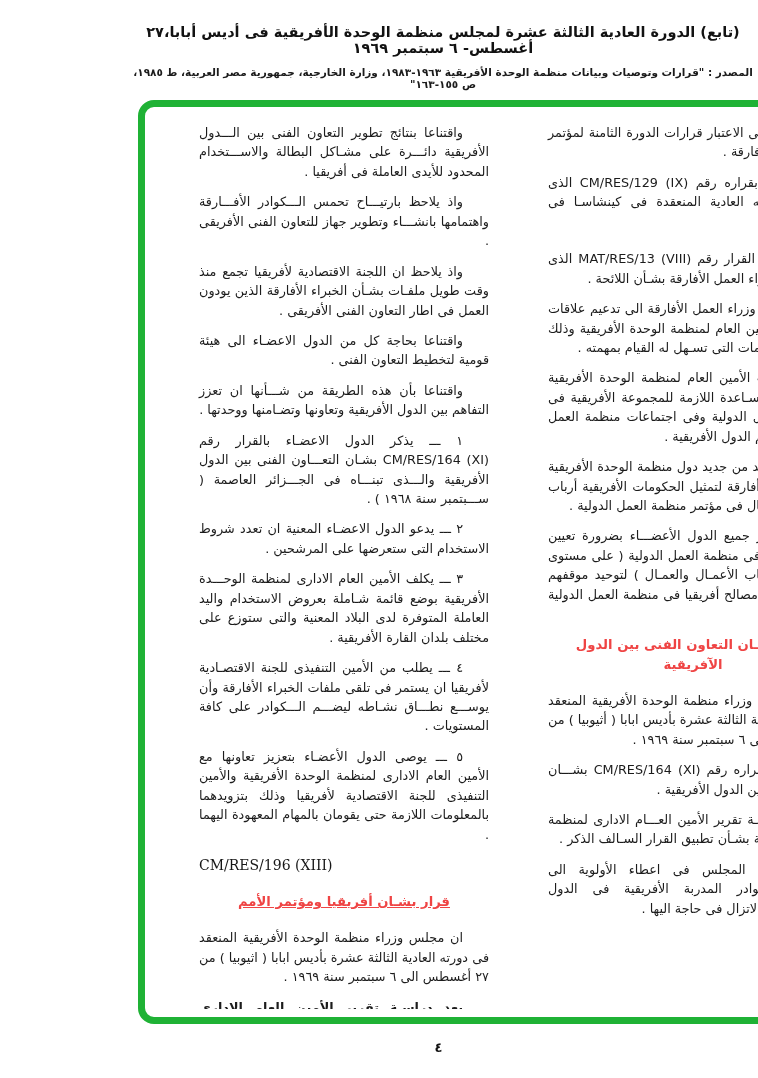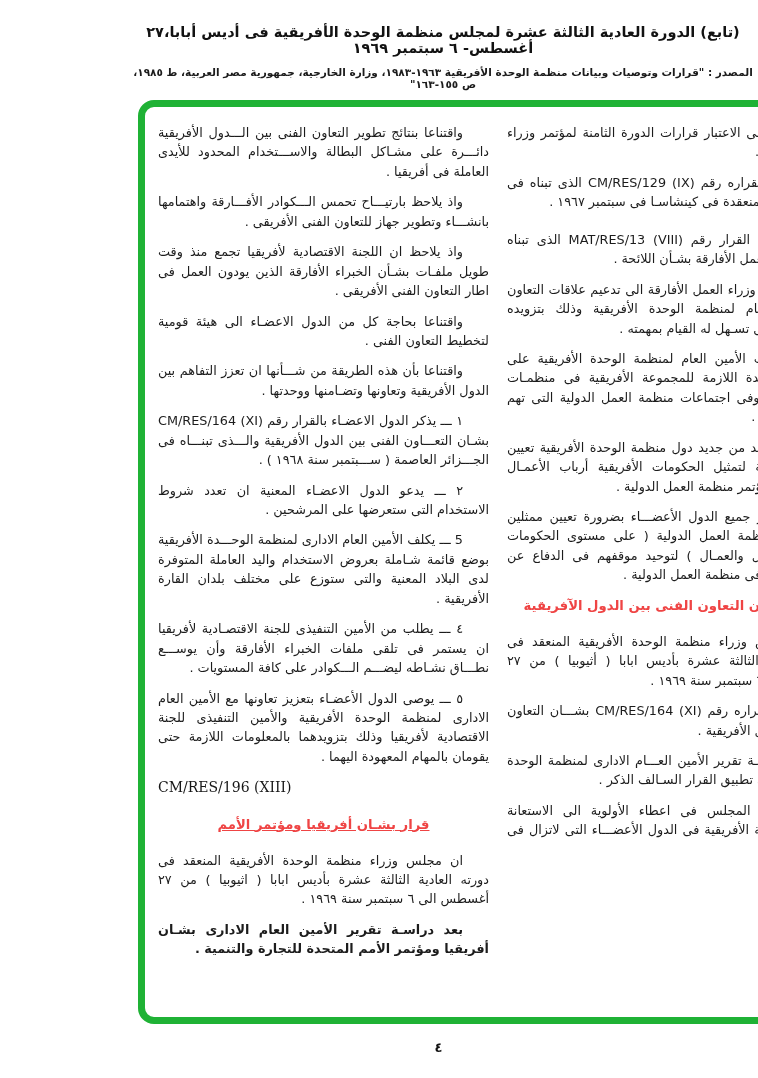--- a/index.html
+++ b/index.html
@@ -52,20 +52,21 @@
     height: 100%;
     overflow: hidden;
   }
   .col {
     flex: 1 1 0;
     direction: rtl;
     text-align: justify;
     font-size: 12.8px;
     line-height: 1.52;
     color: #1c1c1c;
+    margin-left: 41px;
   }
   .para {
     margin: 0 0 11px 0;
     text-indent: 26px;
   }
   .gap-md { margin-top: 18px; }
   .gap-lg { margin-top: 30px; }
   .res-code {
     direction: ltr;
     text-align: left;
@@ -126,21 +127,21 @@
       </div>
 
       <div class="col">
         <p class="para">واقتناعا بنتائج تطوير التعاون الفنى بين الـــدول الأفريقية دائـــرة على مشـاكل البطالة والاســـتخدام المحدود للأيدى العاملة فى أفريقيا .</p>
         <p class="para">واذ يلاحظ بارتيـــاح تحمس الـــكوادر الأفـــارقة واهتمامها بانشـــاء وتطوير جهاز للتعاون الفنى الأفريقى .</p>
         <p class="para">واذ يلاحظ ان اللجنة الاقتصادية لأفريقيا تجمع منذ وقت طويل ملفـات بشـأن الخبراء الأفارقة الذين يودون العمل فى اطار التعاون الفنى الأفريقى .</p>
         <p class="para">واقتناعا بحاجة كل من الدول الاعضـاء الى هيئة قومية لتخطيط التعاون الفنى .</p>
         <p class="para">واقتناعا بأن هذه الطريقة من شـــأنها ان تعزز التفاهم بين الدول الأفريقية وتعاونها وتضـامنها ووحدتها .</p>
         <p class="para">١ ـــ يذكر الدول الاعضـاء بالقرار رقم ⁦CM/RES/164 (XI)⁩ بشـان التعـــاون الفنى بين الدول الأفريقية والـــذى تبنـــاه فى الجـــزائر العاصمة ( ســـبتمبر سنة ١٩٦٨ ) .</p>
         <p class="para">٢ ـــ يدعو الدول الاعضـاء المعنية ان تعدد شروط الاستخدام التى ستعرضها على المرشحين .</p>
-        <p class="para">5 ـــ يكلف الأمين العام الادارى لمنظمة الوحـــدة الأفريقية بوضع قائمة شـاملة بعروض الاستخدام واليد العاملة المتوفرة لدى البلاد المعنية والتى ستوزع على مختلف بلدان القارة الأفريقية .</p>
+        <p class="para">٣ ـــ يكلف الأمين العام الادارى لمنظمة الوحـــدة الأفريقية بوضع قائمة شـاملة بعروض الاستخدام واليد العاملة المتوفرة لدى البلاد المعنية والتى ستوزع على مختلف بلدان القارة الأفريقية .</p>
         <p class="para">٤ ـــ يطلب من الأمين التنفيذى للجنة الاقتصـادية لأفريقيا ان يستمر فى تلقى ملفات الخبراء الأفارقة وأن يوســـع نطـــاق نشـاطه ليضـــم الـــكوادر على كافة المستويات .</p>
         <p class="para">٥ ـــ يوصى الدول الأعضـاء بتعزيز تعاونها مع الأمين العام الادارى لمنظمة الوحدة الأفريقية والأمين التنفيذى للجنة الاقتصادية لأفريقيا وذلك بتزويدهما بالمعلومات اللازمة حتى يقومان بالمهام المعهودة اليهما .</p>
         <p class="res-code gap-lg">CM/RES/196 (XIII)</p>
         <p class="res-title">
             <span class="line">قرار بشـان أفريقيا ومؤتمر الأمم</span>
           </p>
         <p class="para">ان مجلس وزراء منظمة الوحدة الأفريقية المنعقد فى دورته العادية الثالثة عشرة بأديس ابابا ( اثيوبيا ) من ٢٧ أغسطس الى ٦ سبتمبر سنة ١٩٦٩ .</p>
         <p class="para bold">بعد دراسـة تقرير الأمين العام الادارى بشـان أفريقيا ومؤتمر الأمم المتحدة للتجارة والتنمية .</p>
       </div>
 

